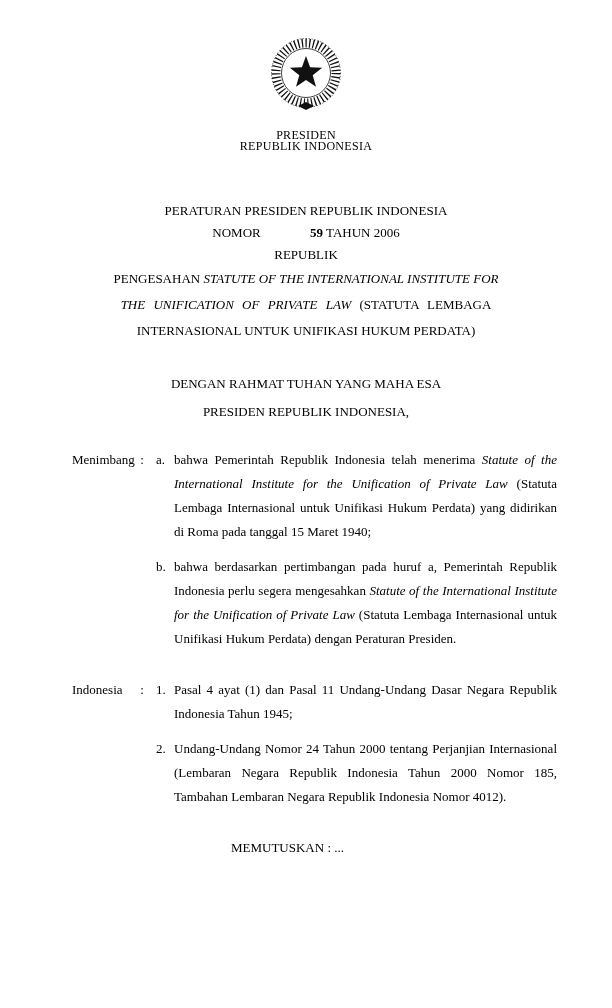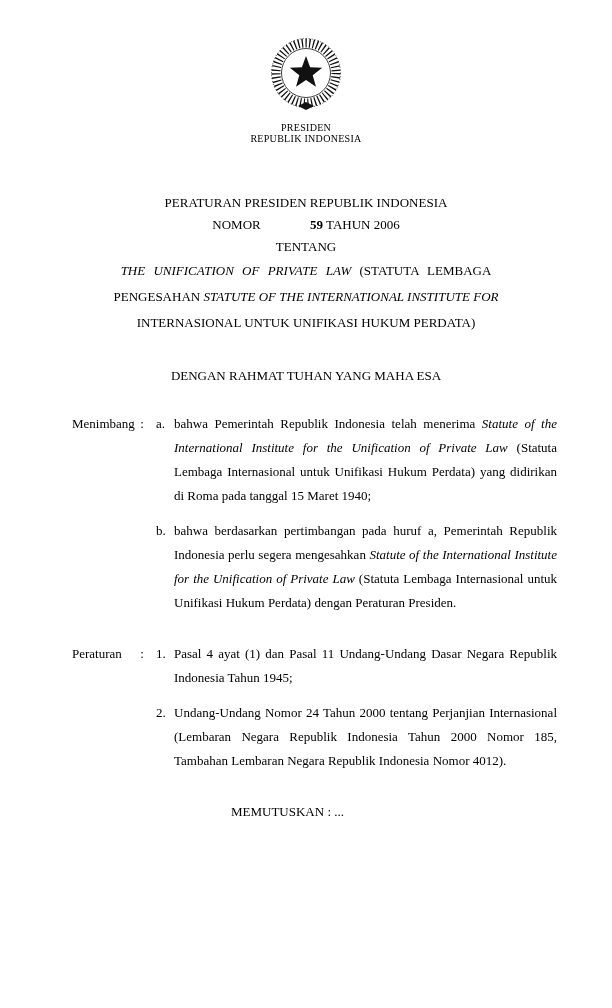--- a/index.html
+++ b/index.html
@@ -10,21 +10,21 @@
     margin: 0 auto;
     background: #ffffff;
     color: #000000;
     font-family: "Liberation Serif", serif;
     font-size: 13px;
     position: relative;
     overflow: hidden;
   }
   .letterhead { text-align: center; padding-top: 36px; }
   .seal { display: block; margin: 0 auto; width: 80px; height: 80px; }
-  .org { margin-top: 6px; font-size: 10px; line-height: 11px; letter-spacing: 0.3px; }
+  .org { margin-top: 14px; font-size: 12px; line-height: 11px; letter-spacing: 0.3px; }
   .title-block { margin-top: 48px; text-align: center; }
   .t-line { line-height: 22px; }
   .t-sub { line-height: 26px; }
   .spread { word-spacing: 5px; }
   .preamble { margin-top: 26px; text-align: center; }
   .preamble div { line-height: 28px; }
   .content { margin: 22px 55px 0 72px; }
   .section { display: flex; margin-top: 16px; }
   .s-label { width: 62px; flex: none; line-height: 24px; }
   .s-colon { width: 16px; flex: none; text-align: center; line-height: 24px; }
@@ -51,49 +51,50 @@
     </svg>
     <div class="org">
       <div>PRESIDEN</div>
       <div>REPUBLIK INDONESIA</div>
     </div>
   </div>
 
   <div class="title-block">
     <div class="t-line">PERATURAN PRESIDEN REPUBLIK INDONESIA</div>
     <div class="t-line"><span>NOMOR </span><span class="b">59</span><span> TAHUN 2006</span></div>
-    <div class="t-line">TENTANG</div>
+    <div class="t-line">REPUBLIK</div>
+    <div class="t-sub"><span>PENGESAHAN </span><span class="it">STATUTE OF THE INTERNATIONAL INSTITUTE FOR</span></div>
     <div class="t-sub spread"><span class="it">THE UNIFICATION OF PRIVATE LAW</span><span> (STATUTA LEMBAGA</span></div>
-    <div class="t-sub"><span>PENGESAHAN </span><span class="it">STATUTE OF THE INTERNATIONAL INSTITUTE FOR</span></div>
     <div class="t-sub">INTERNASIONAL UNTUK UNIFIKASI HUKUM PERDATA)</div>
   </div>
 
   <div class="preamble">
     <div>DENGAN RAHMAT TUHAN YANG MAHA ESA</div>
+    <div>PRESIDEN REPUBLIK INDONESIA,</div>
   </div>
 
   <div class="content">
 
     <div class="section">
       <div class="s-label">Menimbang</div>
       <div class="s-colon">:</div>
       <div class="items">
         <div class="item">
           <div class="marker">a.</div>
           <div class="itext"><span>bahwa Pemerintah Republik Indonesia telah menerima </span><span class="it">Statute of the International Institute for the Unification of Private Law</span><span> (Statuta Lembaga Internasional untuk Unifikasi Hukum Perdata) yang didirikan di Roma pada tanggal 15 Maret 1940;</span></div>
         </div>
         <div class="item">
           <div class="marker">b.</div>
           <div class="itext"><span>bahwa berdasarkan pertimbangan pada huruf a, Pemerintah Republik Indonesia perlu segera mengesahkan </span><span class="it">Statute of the International Institute for the Unification of Private Law</span><span> (Statuta Lembaga Internasional untuk Unifikasi Hukum Perdata) dengan Peraturan Presiden.</span></div>
         </div>
       </div>
     </div>
 
     <div class="section">
-      <div class="s-label">Peraturan</div>
+      <div class="s-label">Indonesia</div>
       <div class="s-colon">:</div>
       <div class="items">
         <div class="item">
           <div class="marker">1.</div>
           <div class="itext"><span>Pasal 4 ayat (1) dan Pasal 11 Undang-Undang Dasar Negara Republik Indonesia Tahun 1945;</span></div>
         </div>
         <div class="item">
           <div class="marker">2.</div>
           <div class="itext"><span>Undang-Undang Nomor 24 Tahun 2000 tentang Perjanjian Internasional (Lembaran Negara Republik Indonesia Tahun 2000 Nomor 185, Tambahan Lembaran Negara Republik Indonesia Nomor 4012).</span></div>
         </div>

